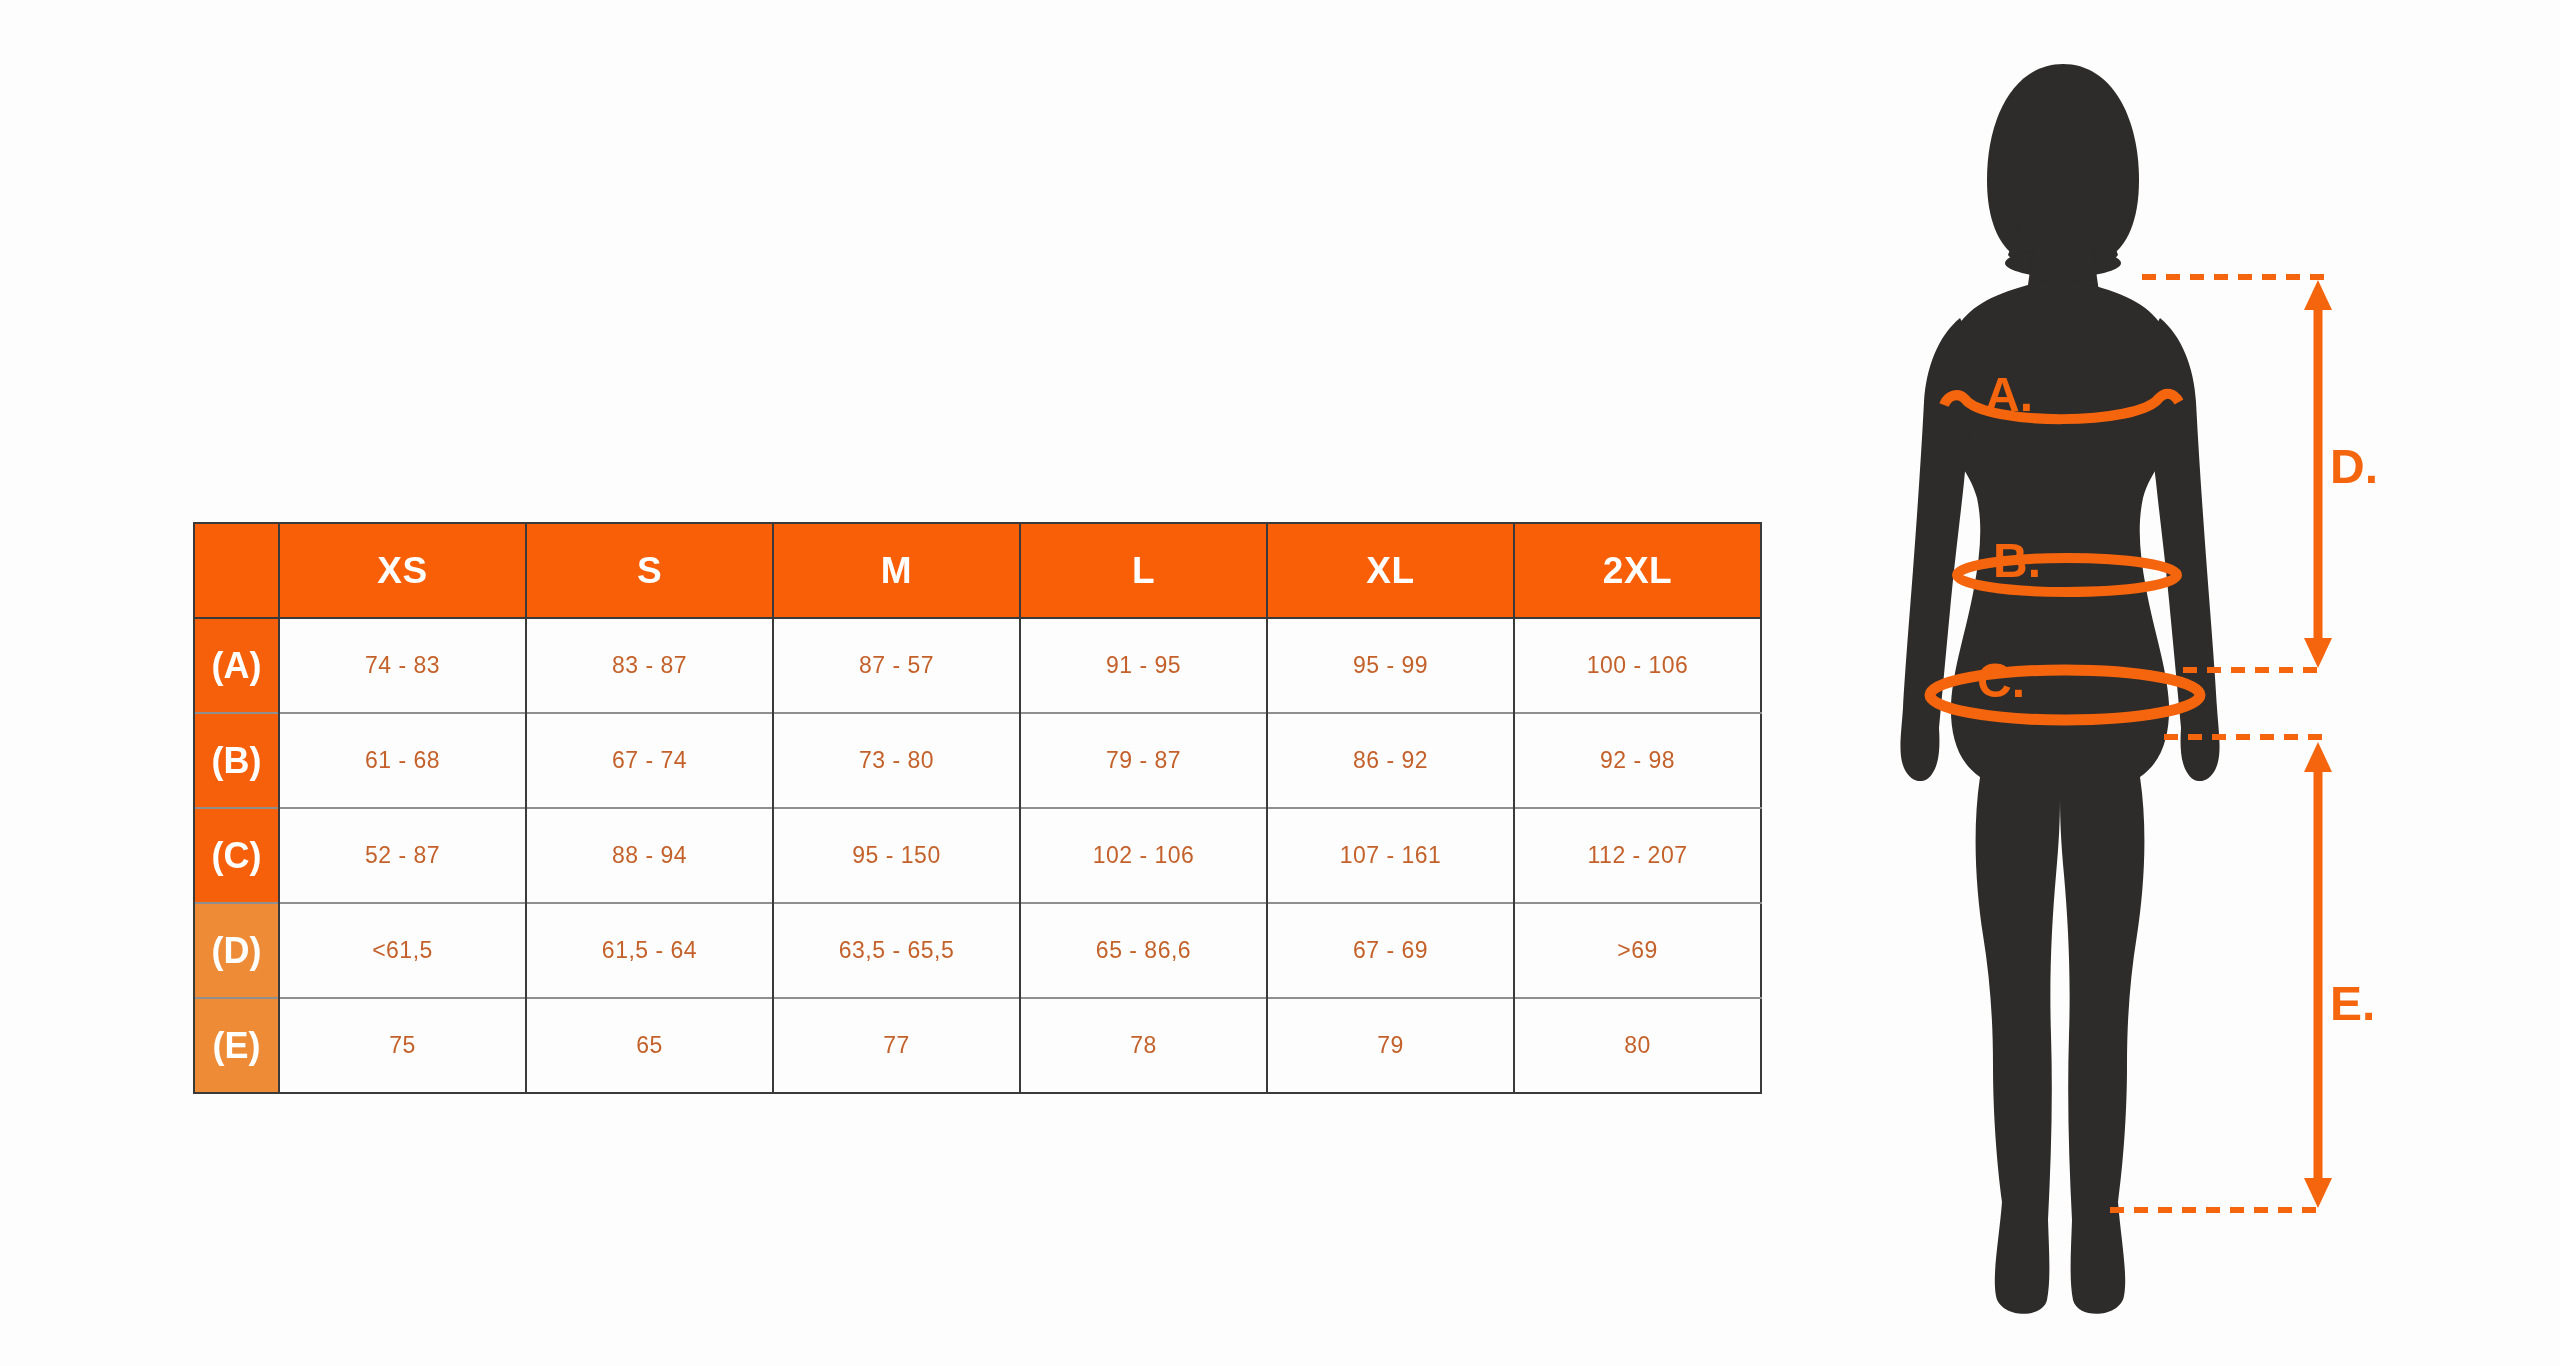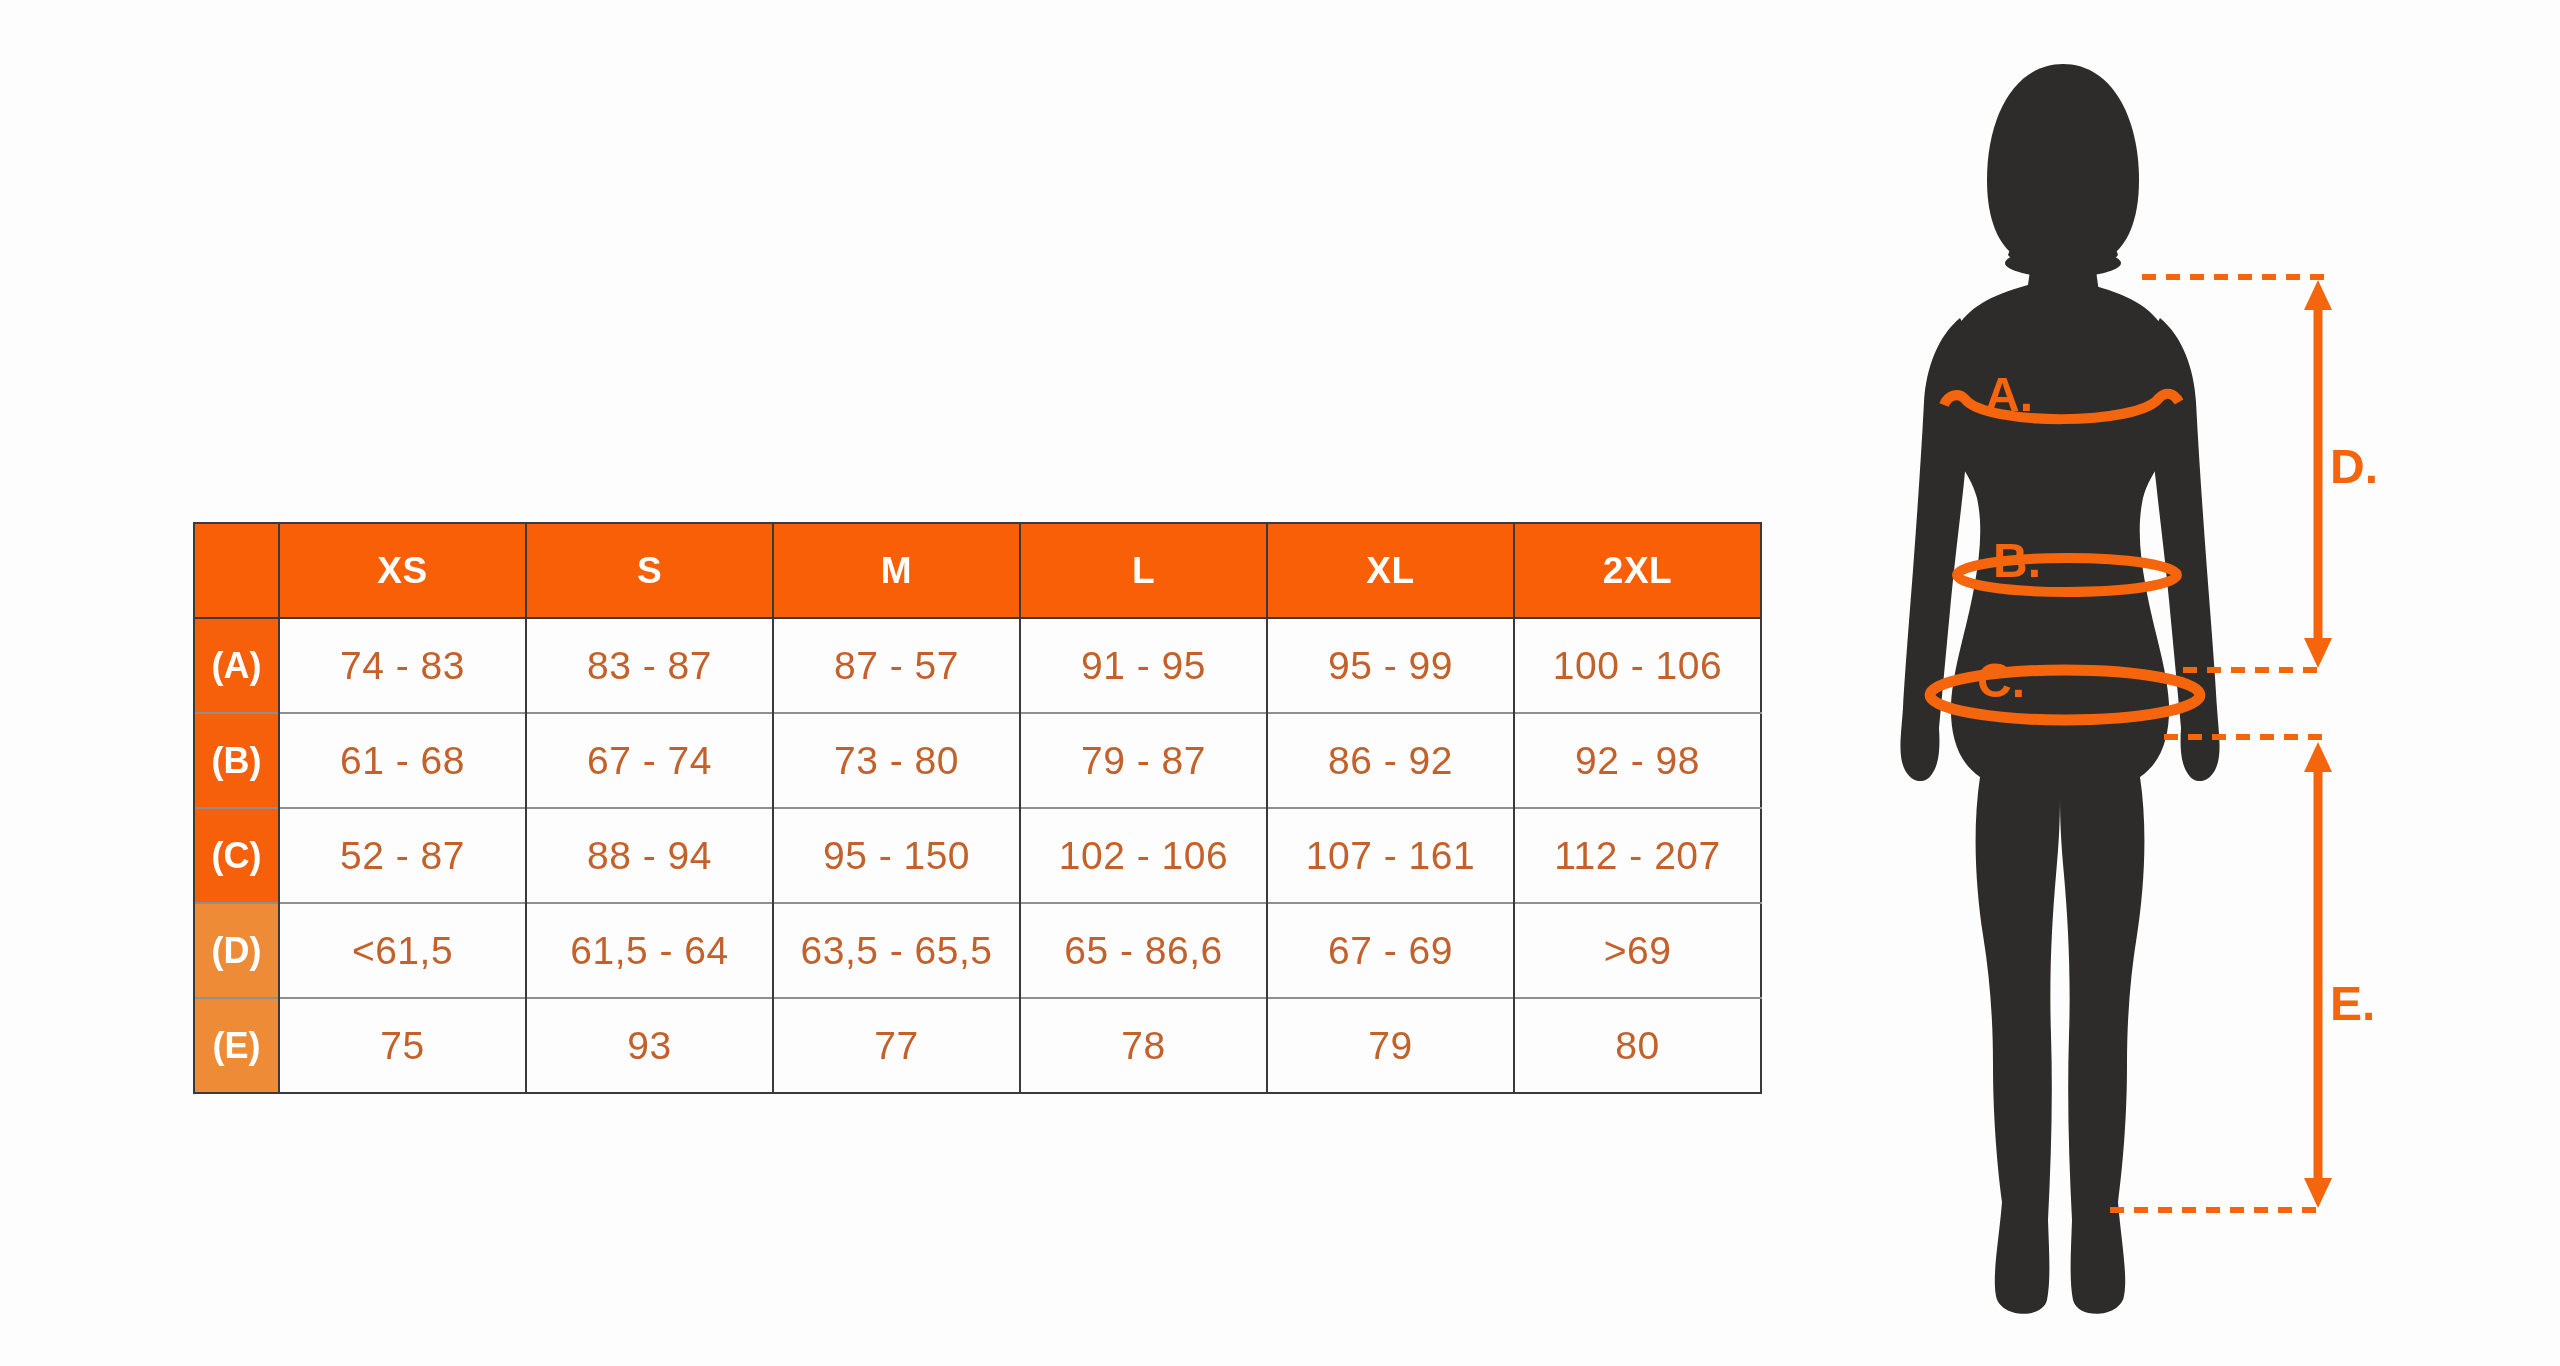--- a/index.html
+++ b/index.html
@@ -35,21 +35,21 @@
     color:#ffffff;
     font-size:37px;
     font-weight:bold;
     border-top:2px solid #3a3a3a;
     border-bottom:2px solid #3a3a3a;
     letter-spacing:.5px;
   }
   table.size-table td{
     background:#fdfdfd;
     color:#c4612a;
-    font-size:39px;
+    font-size:23px;
     font-weight:normal;
     letter-spacing:.5px;
   }
   table.size-table th.row-label{
     background:#f7600a;
     color:#ffffff;
     font-size:36px;
     font-weight:bold;
   }
   table.size-table tr.light th.row-label{
@@ -132,21 +132,21 @@
         <td>&lt;61,5</td>
         <td>61,5 - 64</td>
         <td>63,5 - 65,5</td>
         <td>65 - 86,6</td>
         <td>67 - 69</td>
         <td>&gt;69</td>
       </tr>
       <tr class="light">
         <th class="row-label">(E)</th>
         <td>75</td>
-        <td>93</td>
+        <td>65</td>
         <td>77</td>
         <td>78</td>
         <td>79</td>
         <td>80</td>
       </tr>
     </tbody>
   </table>
 
   <svg class="figure" viewBox="0 0 580 1320" xmlns="http://www.w3.org/2000/svg">
 

